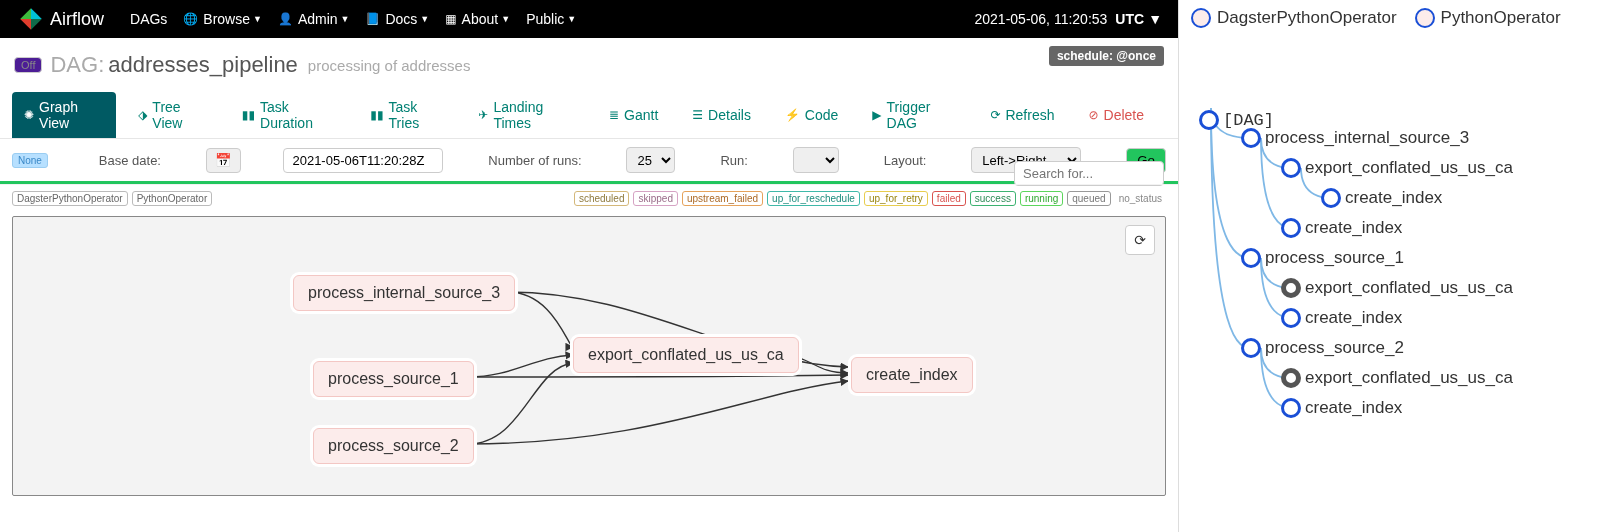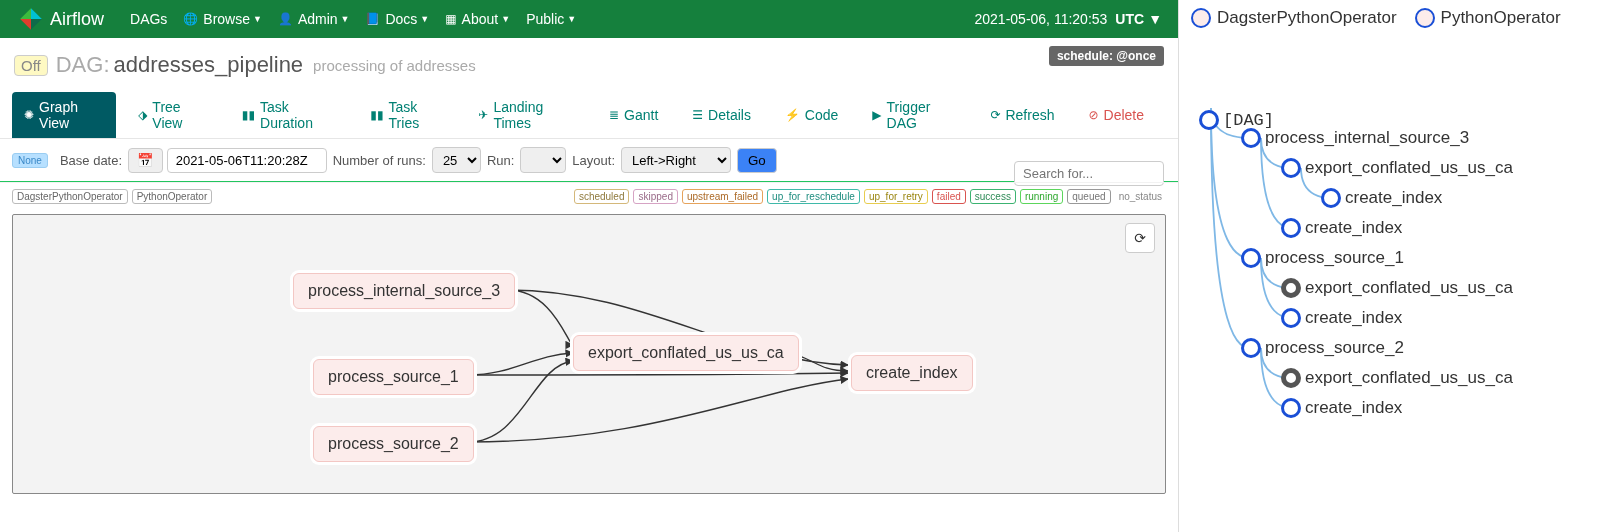--- a/index.html
+++ b/index.html
@@ -1,52 +1,52 @@
 <!DOCTYPE html>
 <html><head>
 <meta charset="utf-8">
 <style>
   * { box-sizing: border-box; margin: 0; padding: 0; }
   body { font-family: -apple-system, BlinkMacSystemFont, "Segoe UI", Helvetica, Arial, sans-serif; font-size: 14px; color: #333; background: #fff; width: 1600px; height: 532px; overflow: hidden; display: flex; }
   .left-pane { width: 1178px; height: 532px; position: relative; overflow: hidden; }
   .right-pane { width: 422px; height: 532px; border-left: 1px solid #ddd; background: #fff; padding: 8px 12px; position: relative; }
 
   
-  .navbar { height: 38px; background: #15803d; display: flex; align-items: center; padding: 0 18px; color: #fff; position: relative; }
+  .navbar { height: 38px; background: #000000; display: flex; align-items: center; padding: 0 18px; color: #fff; position: relative; }
   .brand { display: flex; align-items: center; font-size: 18px; font-weight: 500; margin-right: 18px; }
   .logo { width: 26px; height: 26px; margin-right: 6px; }
   .nav-item { color: #fff; margin: 0 8px; cursor: pointer; display: flex; align-items: center; font-size: 14px; }
   .nav-item .caret { margin-left: 3px; font-size: 9px; }
   .nav-icon { margin-right: 5px; font-size: 12px; }
   .clock { position: absolute; right: 16px; top: 0; height: 38px; display: flex; align-items: center; font-size: 14px; }
   .clock .tz { margin-left: 8px; }
 
   
   .title-row { padding: 14px 14px 6px 14px; display: flex; align-items: center; position: relative; }
-  .toggle-off { font-size: 15px; color: #888; border: 1px solid #ccc; border-radius: 4px; padding: 1px 6px; background: #fef9c3; margin-right: 8px; }
+  .toggle-off { font-size: 11px; color: #888; border: 1px solid #ccc; border-radius: 4px; padding: 1px 6px; background: #4c1d95; margin-right: 8px; }
   .dag-label { font-size: 22px; color: #aaa; font-weight: 400; }
   .dag-name { font-size: 22px; color: #555; font-weight: 400; margin-left: 4px; }
   .dag-desc { font-size: 15px; color: #aaa; margin-left: 10px; }
   .schedule-badge { position: absolute; right: 14px; top: 8px; background: #666; color: #fff; font-size: 12px; font-weight: 600; padding: 3px 8px; border-radius: 3px; }
 
   
   .tabs { display: flex; align-items: stretch; padding: 8px 12px 0 12px; border-bottom: 1px solid #e6e6e6; }
   .tab { padding: 7px 12px; margin-right: 10px; color: #018073; cursor: pointer; border-radius: 4px 4px 0 0; display: flex; align-items: center; font-size: 14px; }
   .tab.active { background: #005a63; color: #fff; }
   .tab .ticon { margin-right: 5px; font-size: 12px; }
   .tab.delete { color: #d9534f; }
 
   
-  .controls { padding: 8px 12px; border-bottom: 1px solid #22c55e; display: flex; align-items: center; font-size: 13px; color: #555; position: relative; }
+  .controls { padding: 8px 12px; border-bottom: 3px solid #22c55e; display: flex; align-items: center; font-size: 13px; color: #555; position: relative; justify-content: space-between; }
   .none-pill { background: #b7e0ff; color: #3b89c8; font-size: 10px; padding: 1px 5px; border-radius: 3px; margin-right: 6px; border: 1px solid #9acdf2; }
   .ctrl-label { margin-right: 6px; margin-left: 6px; }
   .btn-cal { border: 1px solid #ccc; background: #efefef; padding: 4px 8px; border-radius: 4px; cursor: pointer; }
   .txt-input { border: 1px solid #ccc; padding: 4px 8px; border-radius: 4px; font-size: 13px; width: 140px; }
   select { border: 1px solid #ccc; padding: 3px 6px; border-radius: 4px; font-size: 13px; height: 26px; }
-  .go-btn { border: 1px solid #ccc; background: #3b82f6; padding: 4px 10px; border-radius: 4px; margin-left: 6px; cursor: pointer; }
+  .go-btn { border: 1px solid #ccc; background: #22c55e; padding: 4px 10px; border-radius: 4px; margin-left: 6px; cursor: pointer; }
   .search { position: absolute; right: 14px; top: 22px; width: 150px; }
   .search input { width: 100%; border: 1px solid #ccc; border-radius: 4px; padding: 4px 8px; font-size: 13px; }
 
   
   .legend-row { padding: 6px 12px; display: flex; align-items: center; position: relative; font-size: 11px; border-top: 1px solid #f2f2f2; }
   .op-chip { border: 1px solid #bbb; border-radius: 3px; padding: 1px 4px; margin-right: 4px; color: #666; font-size: 10px; }
   .status-group { position: absolute; right: 12px; top: 6px; display: flex; align-items: center; }
   .st { border: 1px solid; border-radius: 3px; padding: 1px 4px; margin-left: 4px; font-size: 10px; }
   .st-scheduled { border-color: #d4b87a; color: #8f7a3d; }
   .st-skipped { border-color: #d6a3c4; color: #9a6b89; }

